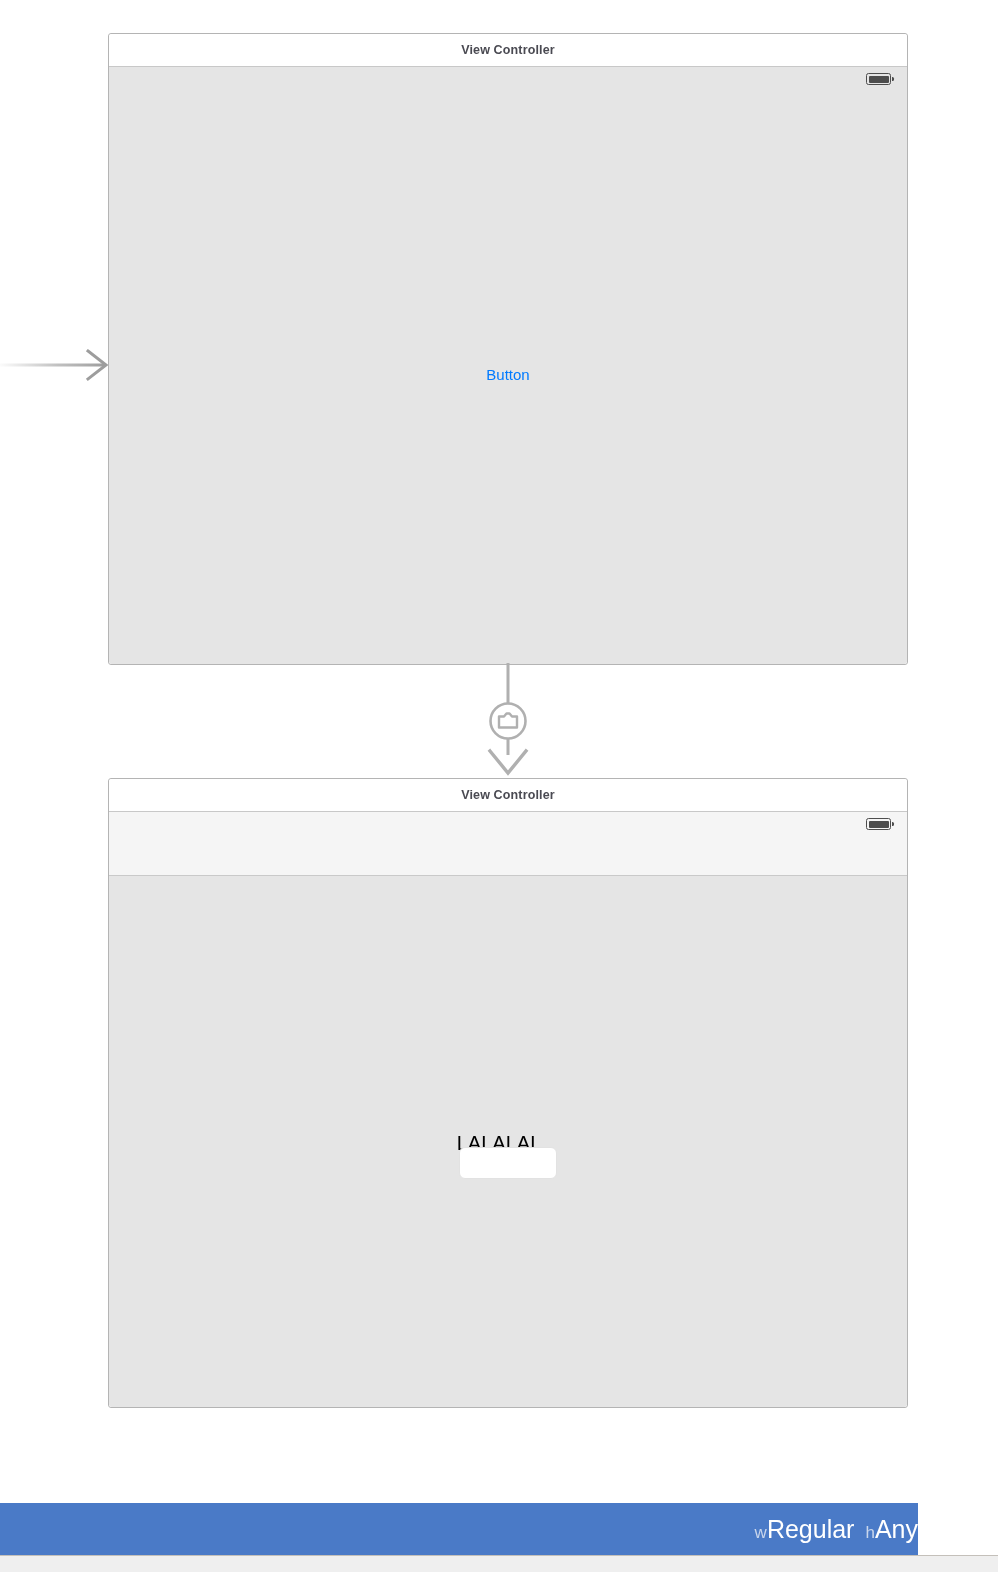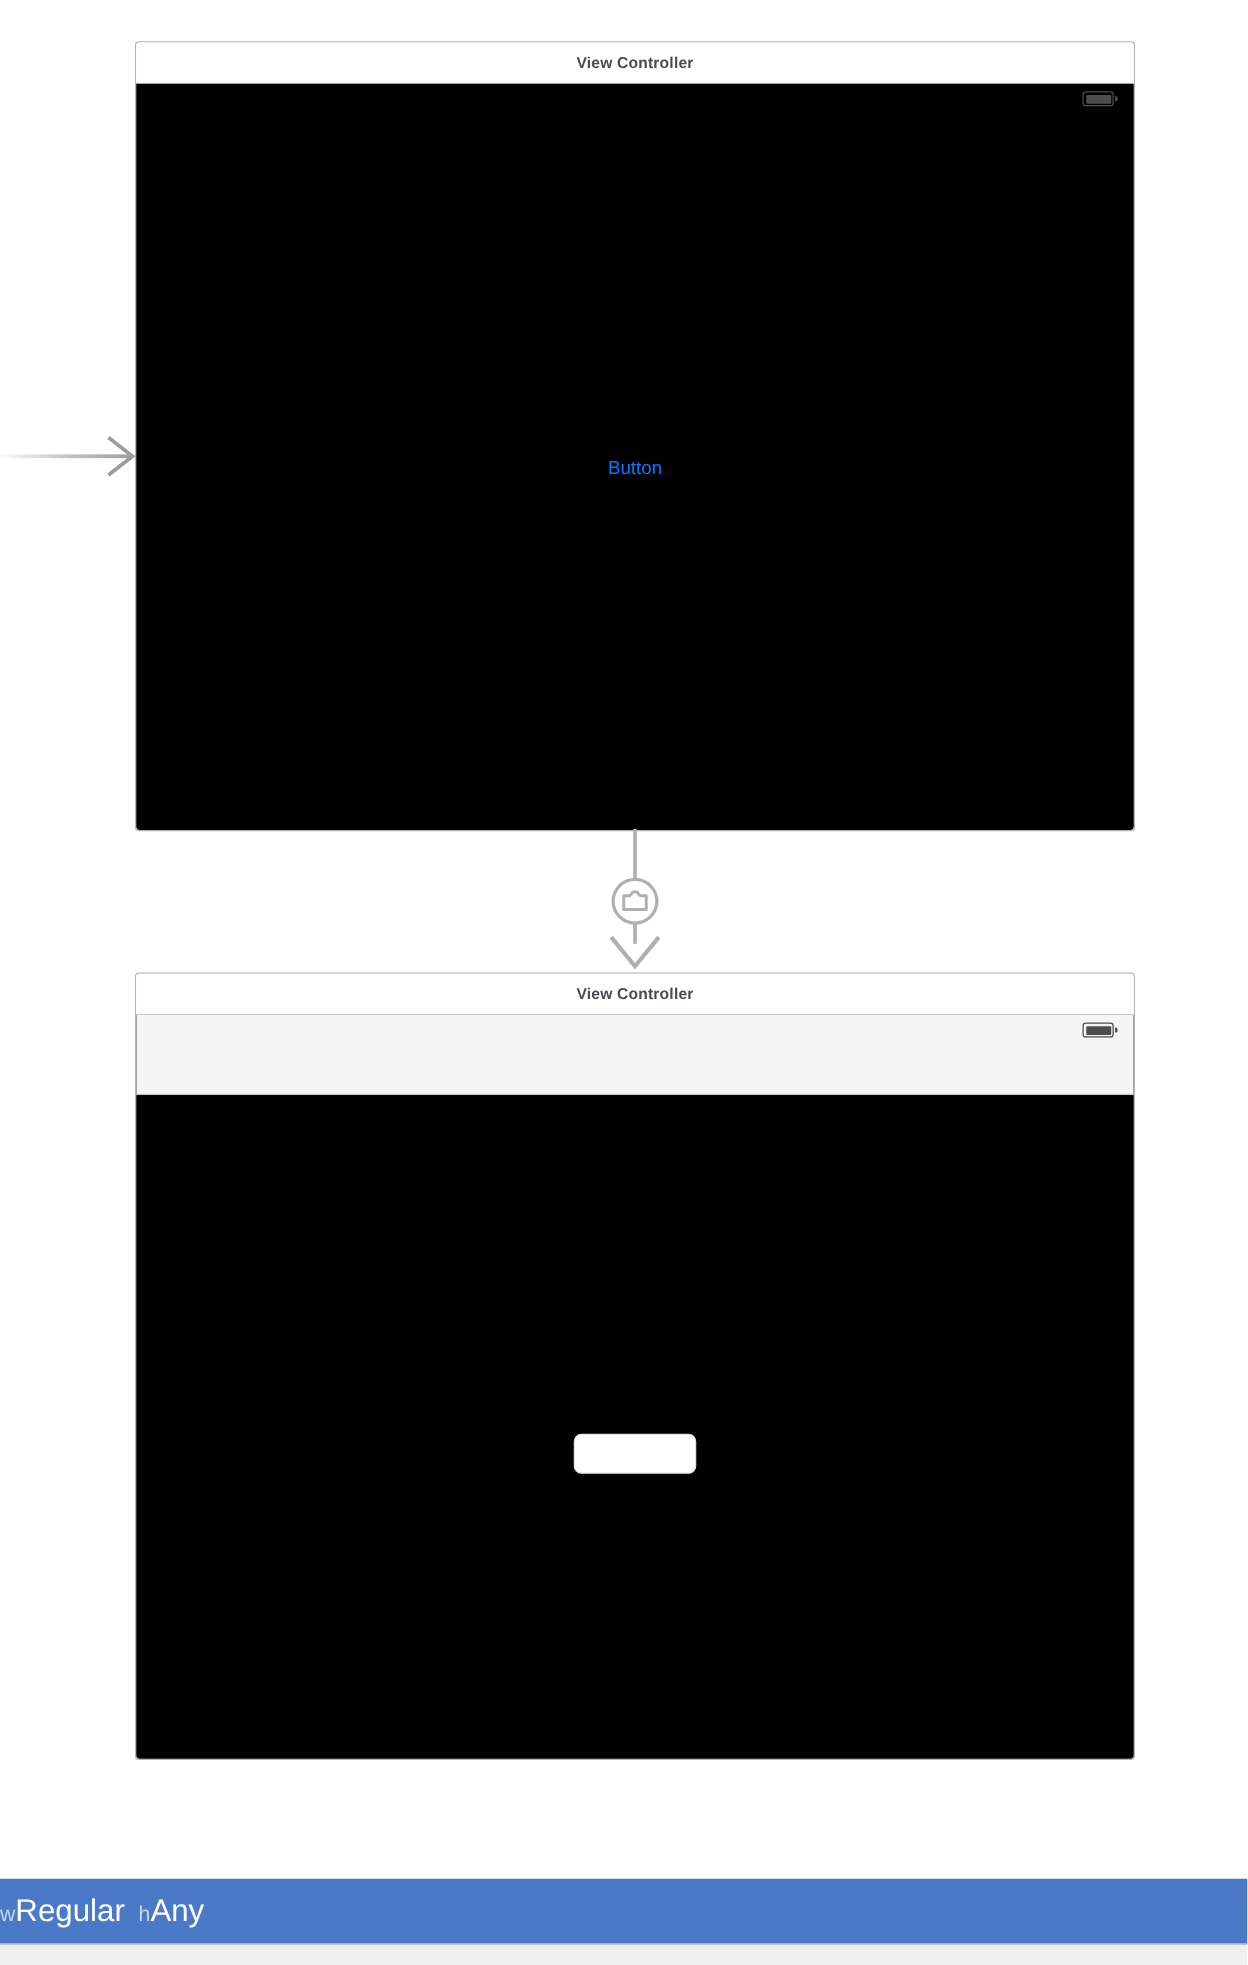--- a/index.html
+++ b/index.html
@@ -49,21 +49,21 @@
   .scene-title {
     font-size: 12.5px;
     font-weight: bold;
     color: #4a4a52;
     letter-spacing: 0.15px;
   }
 
   .scene-body {
     position: relative;
     height: calc(100% - 33px);
-    background: #000000;
+    background: #e5e5e5;
     overflow: hidden;
     border-radius: 0 0 3px 3px;
   }
 
   
   .statusbar {
     position: absolute;
     left: 0; top: 0;
     width: 100%;
     height: 26px;
@@ -161,26 +161,26 @@
     width: 100px;
     height: 118px;
     pointer-events: none;
   }
 
   
   #trait-bar {
     position: absolute;
     left: 0;
     top: 1503px;
-    width: 998px;
+    width: 918px;
     height: 52px;
     background: #4a7ac7;
     display: flex;
     align-items: center;
-    justify-content: flex-start;
+    justify-content: flex-end;
     box-sizing: border-box;
   }
   .trait-text {
     color: #ffffff;
     font-size: 25px;
     white-space: nowrap;
     line-height: 1;
   }
   .trait-prefix {
     color: #c9d6ec;

